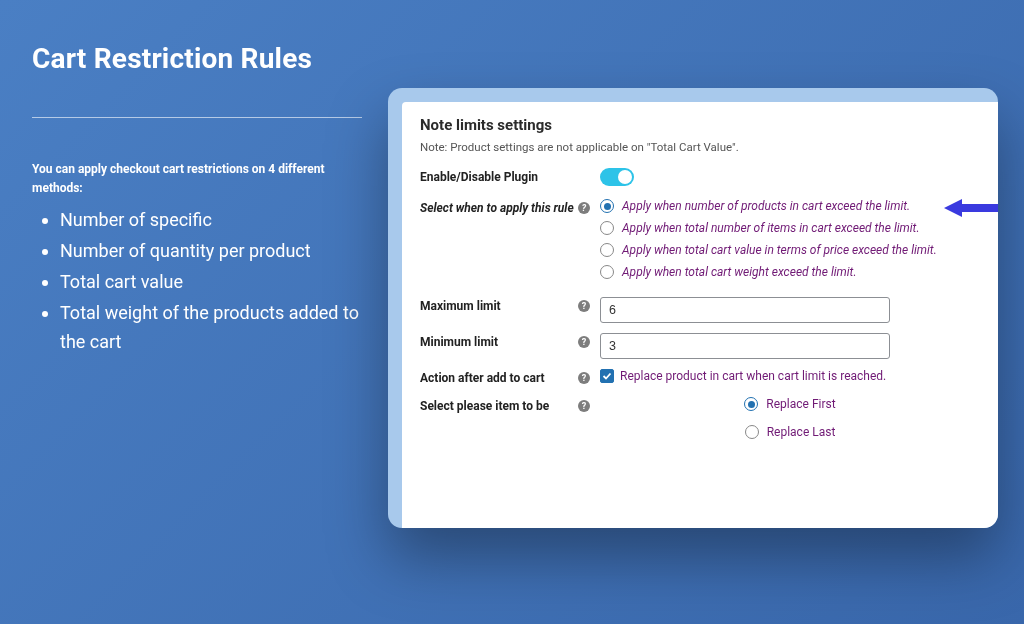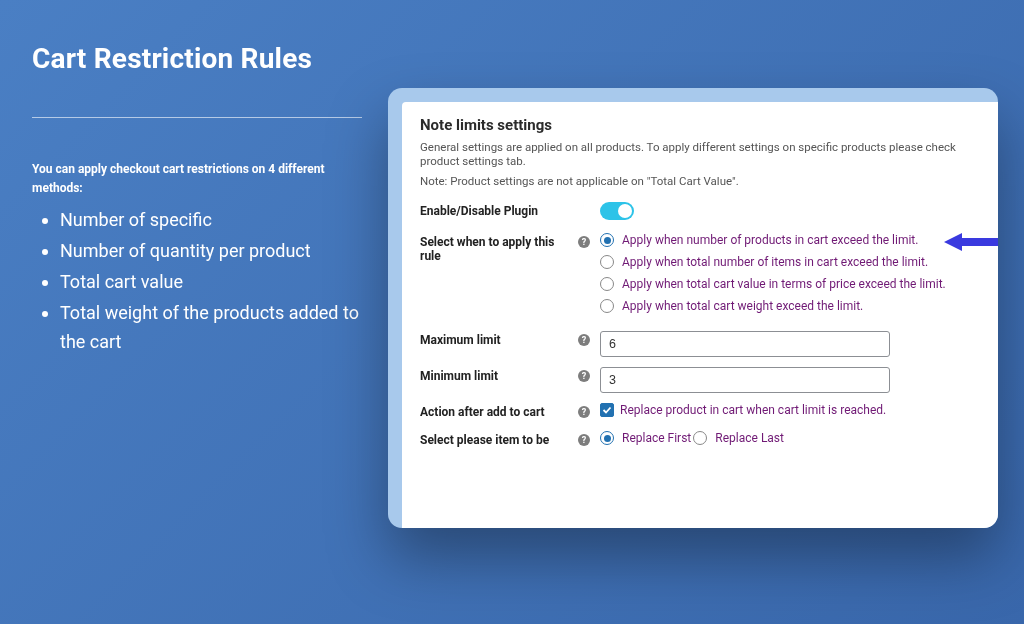--- a/index.html
+++ b/index.html
@@ -194,21 +194,22 @@
     justify-content: center;
     margin-right: 6px;
     cursor: pointer;
     flex-shrink: 0;
   }
   .checkbox svg { display: block; }
 
   .inline-radios {
     display: flex;
     align-items: center;
-    gap: 2px;
+    gap: 14px;
+    flex-direction: column;
   }
   .inline-radios .radio-line { margin-bottom: 0; }
 
   .spacer-help { width:12px; margin-right:10px; flex-shrink:0; }
 </style>
 </head>
 <body>
 
 <div class="left-panel">
   <div class="title">Cart Restriction Rules</div>
@@ -218,32 +219,31 @@
     <li>Number of specific</li>
     <li>Number of quantity per product</li>
     <li>Total cart value</li>
     <li>Total weight of the products added to the cart</li>
   </ul>
 </div>
 
 <div class="card-wrap">
   <div class="settings-panel">
     <div class="panel-title">Note limits settings</div>
-    <div class="panel-desc">General settings are applied on all products. To apply different settings on specific products please check product settings tab.</div>
     <div class="panel-note">Note: Product settings are not applicable on "Total Cart Value".</div>
 
     <div class="row">
       <div class="row-label">Enable/Disable Plugin</div>
       <span class="spacer-help"></span>
       <div class="row-control">
         <span class="toggle"></span>
       </div>
     </div>
 
-    <div class="row" style="margin-top:0;">
+    <div class="row" style="margin-top:0;font-style:italic;">
       <div class="row-label">Select when to apply this rule</div>
       <span class="help-icon">?</span>
       <div class="row-control">
         <div class="radio-line">
           <span class="radio">
               <span class="dot"></span>
             </span>
           <span class="radio-label">Apply when number of products in cart exceed the limit.</span>
           <span class="arrow">
             <svg width="74" height="22" viewBox="0 0 74 22">

